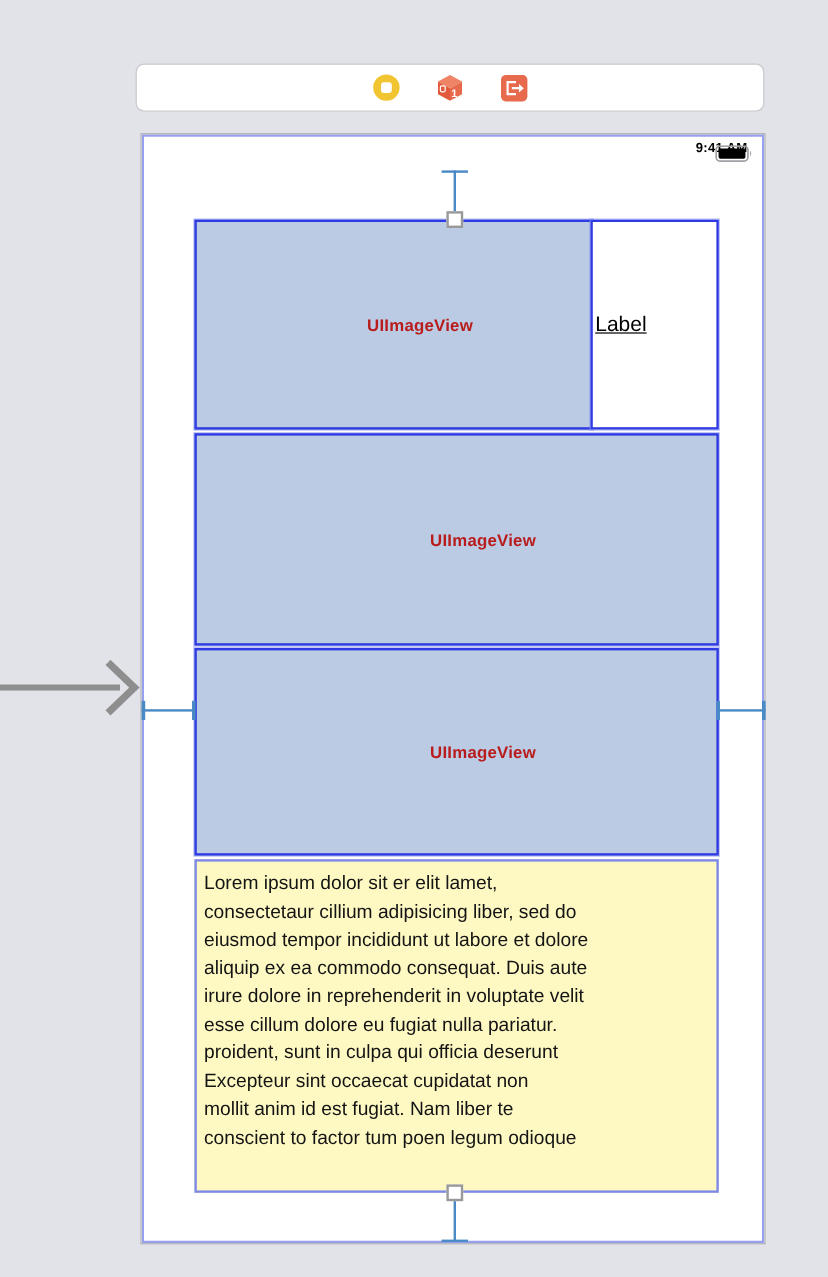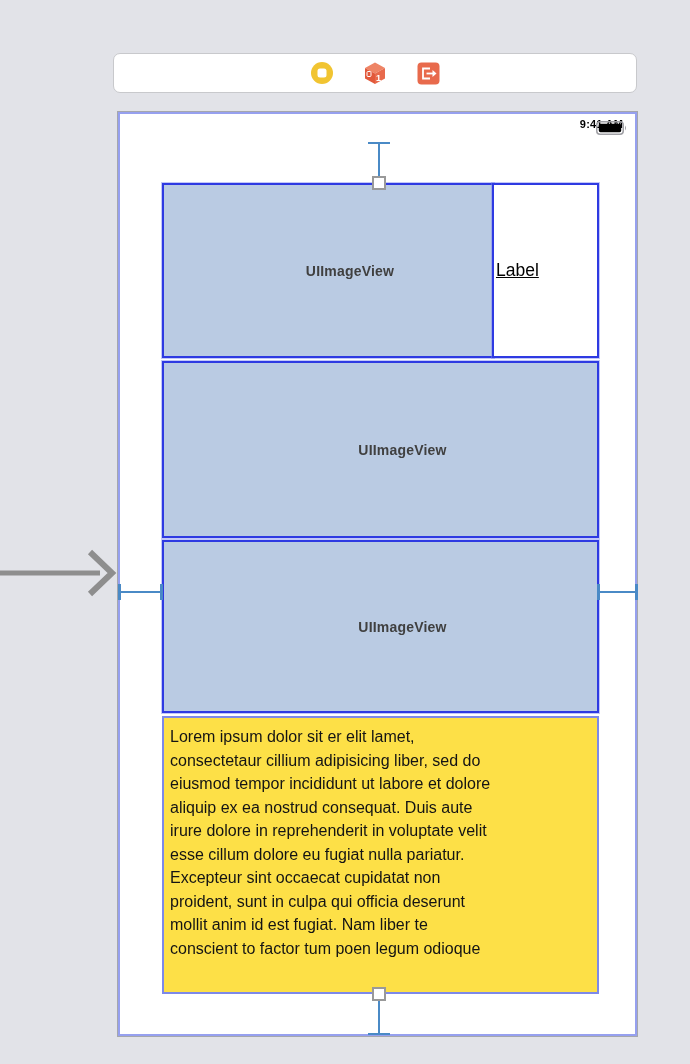--- a/index.html
+++ b/index.html
@@ -27,31 +27,31 @@
     font-size: 11px; font-weight: 700; color: #000; letter-spacing: 0.2px;
   }
   .battery { position: absolute; right: 10px; top: 9px; }
 
   
   .iview {
     position: absolute; background: #bacbe3; border: 2px solid #2e3ae2;
     box-shadow: 0 0 0 1px rgba(120,130,240,0.45);
     display: flex; align-items: center; justify-content: center;
   }
-  .iview-label { color: #404040; font-weight: 700; font-size: 14px; letter-spacing: 0.2px; margin-left: 44px; }
+  .iview-label { color: #b91c1c; font-weight: 700; font-size: 14px; letter-spacing: 0.2px; margin-left: 44px; }
   .imageview-1 { left: 44px; top: 71px;  width: 332px; height: 175px; }
   .label-view  { left: 374px; top: 71px; width: 107px; height: 175px;
     background: #ffffff; justify-content: flex-start; }
   .label-text { color: #000; font-size: 17.5px; padding-left: 2px; text-decoration: underline; }
   .imageview-2 { left: 44px; top: 249px; width: 437px; height: 177px; }
   .imageview-3 { left: 44px; top: 428px; width: 437px; height: 173px; }
 
   .text-view {
     position: absolute; left: 44px; top: 604px; width: 437px; height: 278px;
-    background: #fde047; border: 2px solid #7d89e9;
+    background: #fef9c3; border: 2px solid #7d89e9;
     overflow: hidden; padding: 7px 4px 0 6px;
   }
   .text-view .line {
     font-size: 16px; line-height: 23.5px; color: #141414; white-space: nowrap; overflow: hidden;
   }
 
   
   .c-line { position: absolute; background: #4a8ac6; }
   .handle {
     position: absolute; width: 14px; height: 14px;
@@ -117,25 +117,25 @@
 
   <div class="iview imageview-3">
     <span class="iview-label">UIImageView</span>
   </div>
 
   <div class="text-view">
     <div>
         <div class="line">Lorem ipsum dolor sit er elit lamet,</div>
         <div class="line">consectetaur cillium adipisicing liber, sed do</div>
         <div class="line">eiusmod tempor incididunt ut labore et dolore</div>
-        <div class="line">aliquip ex ea nostrud consequat. Duis aute</div>
+        <div class="line">aliquip ex ea commodo consequat. Duis aute</div>
         <div class="line">irure dolore in reprehenderit in voluptate velit</div>
         <div class="line">esse cillum dolore eu fugiat nulla pariatur.</div>
+        <div class="line">proident, sunt in culpa qui officia deserunt</div>
         <div class="line">Excepteur sint occaecat cupidatat non</div>
-        <div class="line">proident, sunt in culpa qui officia deserunt</div>
         <div class="line">mollit anim id est fugiat. Nam liber te</div>
         <div class="line">conscient to factor tum poen legum odioque</div>
       </div>
   </div>
 
   <div class="c-line" style="left:250px; top:30px; width:22px; height:2px;"></div>
   <div class="c-line" style="left:260px; top:30px; width:2px; height:36px;"></div>
   <div class="handle" style="left:254px; top:64px;"></div>
 
   <div class="c-line" style="left:0px; top:472px; width:3px; height:16px;"></div>

